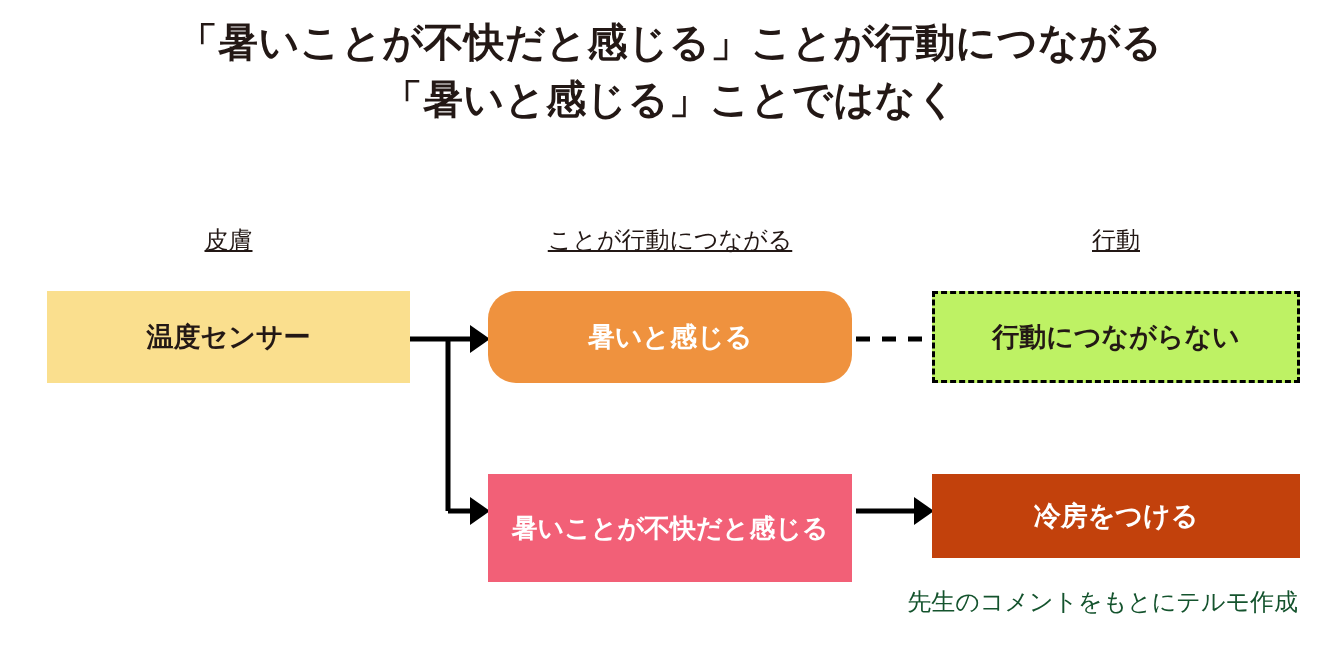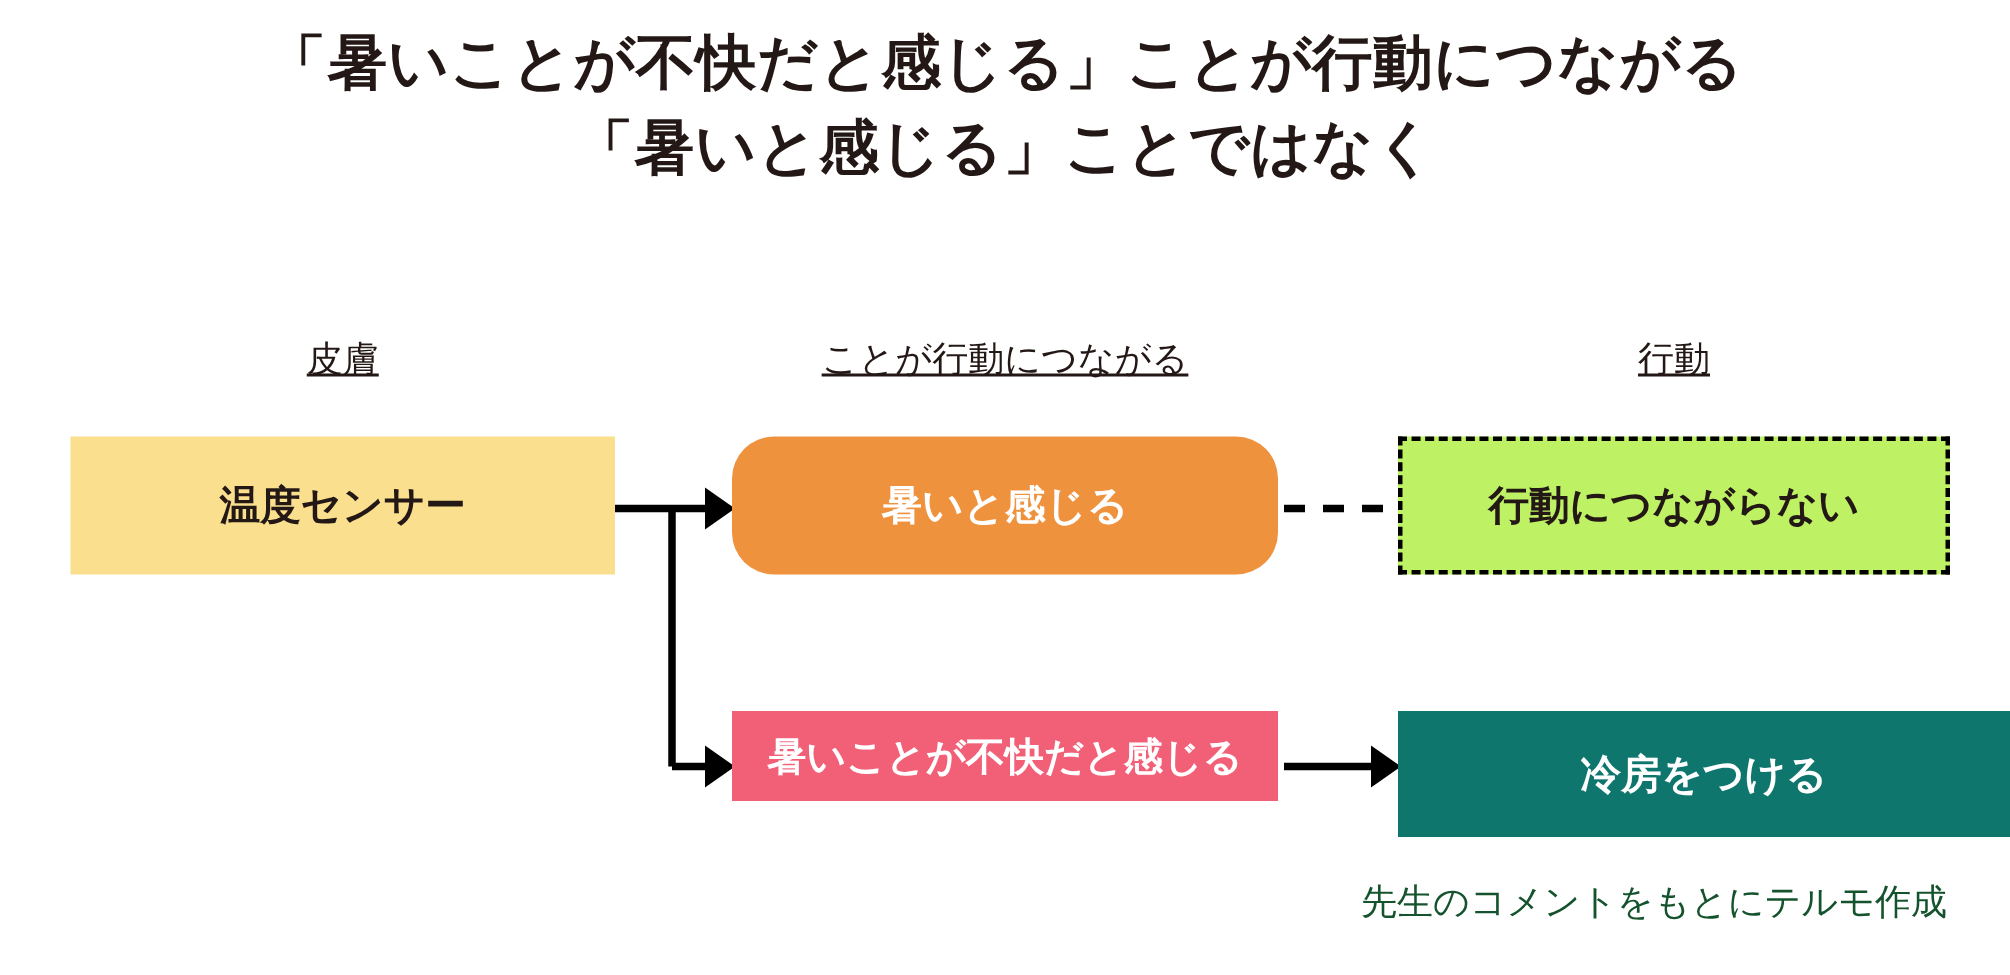--- a/index.html
+++ b/index.html
@@ -80,29 +80,29 @@
   .box-noaction {
     left: 932px; top: 291px;
     width: 368px; height: 92px;
     background: #bef264;
     color: #231815;
     font-size: 27px;
     border: 3px dashed #000000;
   }
   .box-unpleasant {
     left: 488px; top: 474px;
-    width: 364px; height: 60px;
+    width: 364px; height: 108px;
     background: #F26077;
     color: #ffffff;
     font-size: 26px;
   }
   .box-aircon {
     left: 932px; top: 474px;
-    width: 408px; height: 84px;
-    background: #0f766e;
+    width: 368px; height: 84px;
+    background: #c2410c;
     color: #ffffff;
     font-size: 27px;
   }
 
   
   .connectors {
     position: absolute;
     left: 0;
     top: 0;
     width: 1340px;

